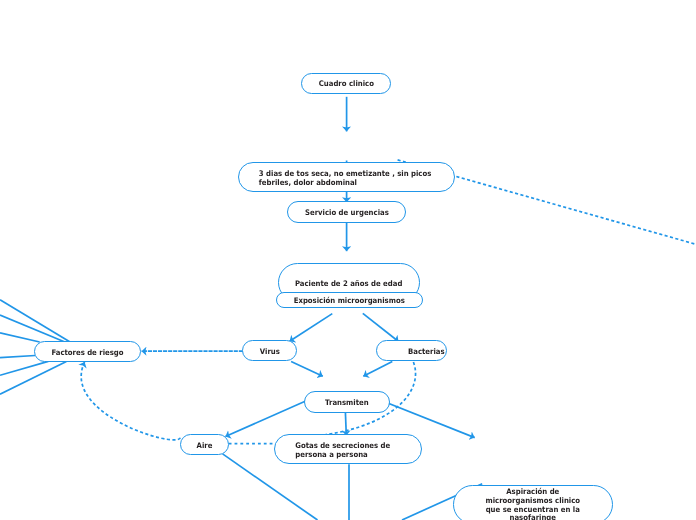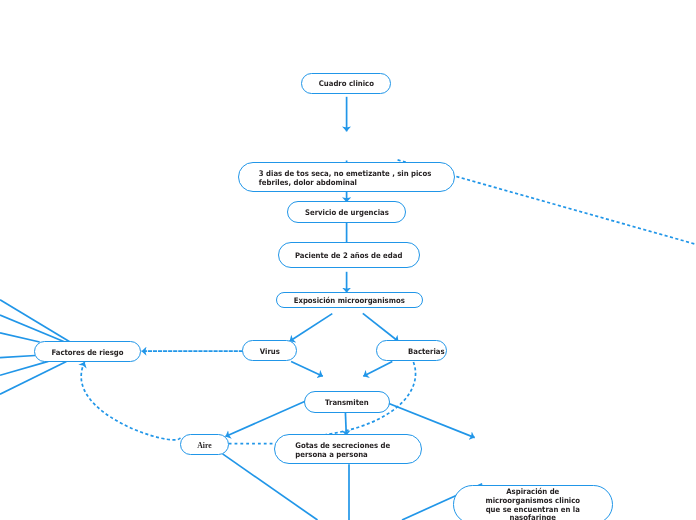--- a/index.html
+++ b/index.html
@@ -61,21 +61,21 @@
       <span class="label">
         <span class="line">3 dias de tos seca, no emetizante , sin picos</span>
         <span class="line">febriles, dolor abdominal</span>
       </span>
     </div>
     <div class="node align-center" style="left: 287.35px; top: 201.15px; width: 119.1px; height: 22.2px;">
       <span class="label">
         <span class="line">Servicio de urgencias</span>
       </span>
     </div>
-    <div class="node align-center" style="left: 277.55px; top: 242px; width: 142.2px; height: 26px;">
+    <div class="node align-center" style="left: 277.55px; top: 263px; width: 142.2px; height: 39px;">
       <span class="label">
         <span class="line">Paciente de 2 años de edad</span>
       </span>
     </div>
     <div class="node align-center" style="left: 275.55px; top: 291.65px; width: 147.4px; height: 16px;">
       <span class="label">
         <span class="line">Exposición microorganismos</span>
       </span>
     </div>
     <div class="node align-center" style="left: 242.25px; top: 340.25px; width: 55.2px; height: 21px;">
@@ -91,21 +91,21 @@
     <div class="node align-center" style="left: 34.45px; top: 341.15px; width: 106.1px; height: 20.9px;">
       <span class="label">
         <span class="line">Factores de riesgo</span>
       </span>
     </div>
     <div class="node align-center" style="left: 303.85px; top: 391px; width: 86px; height: 21.5px;">
       <span class="label">
         <span class="line">Transmiten</span>
       </span>
     </div>
-    <div class="node align-center" style="left: 179.55px; top: 434.25px; width: 49.8px; height: 21.1px; font-family: Liberation Serif, serif;">
+    <div class="node align-center" style="left: 179.55px; top: 434.25px; width: 49.8px; height: 21.1px;">
       <span class="label">
         <span class="line">Aire</span>
       </span>
     </div>
     <div class="node align-left" style="left: 273.95px; top: 434.45px; width: 148.5px; height: 29.9px;">
       <span class="label">
         <span class="line">Gotas de secreciones de</span>
         <span class="line">persona a persona</span>
       </span>
     </div>

